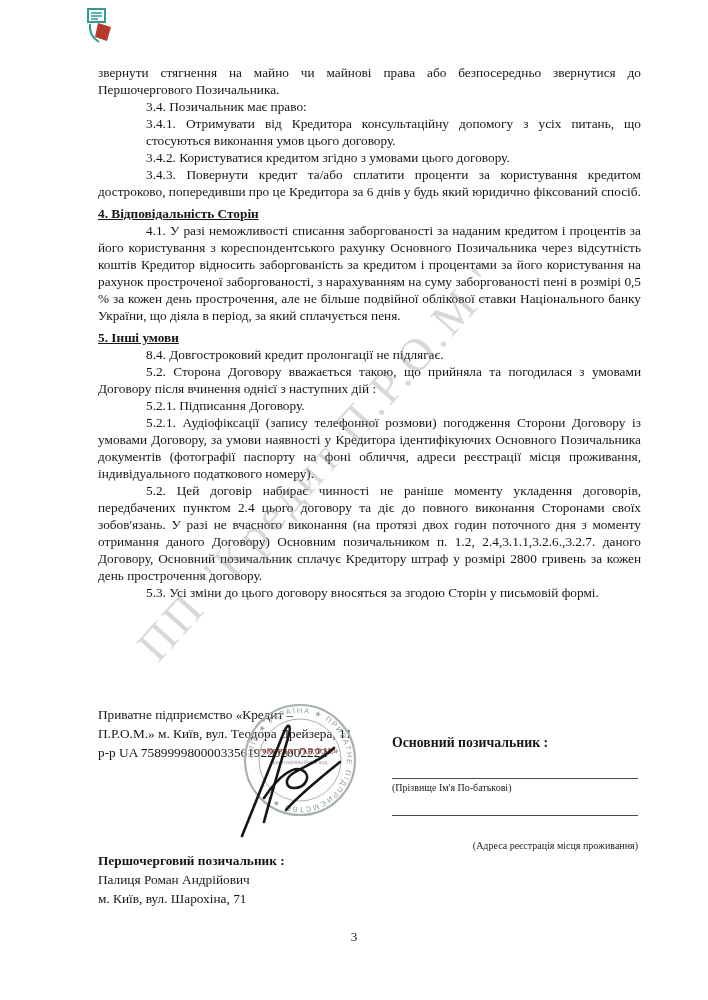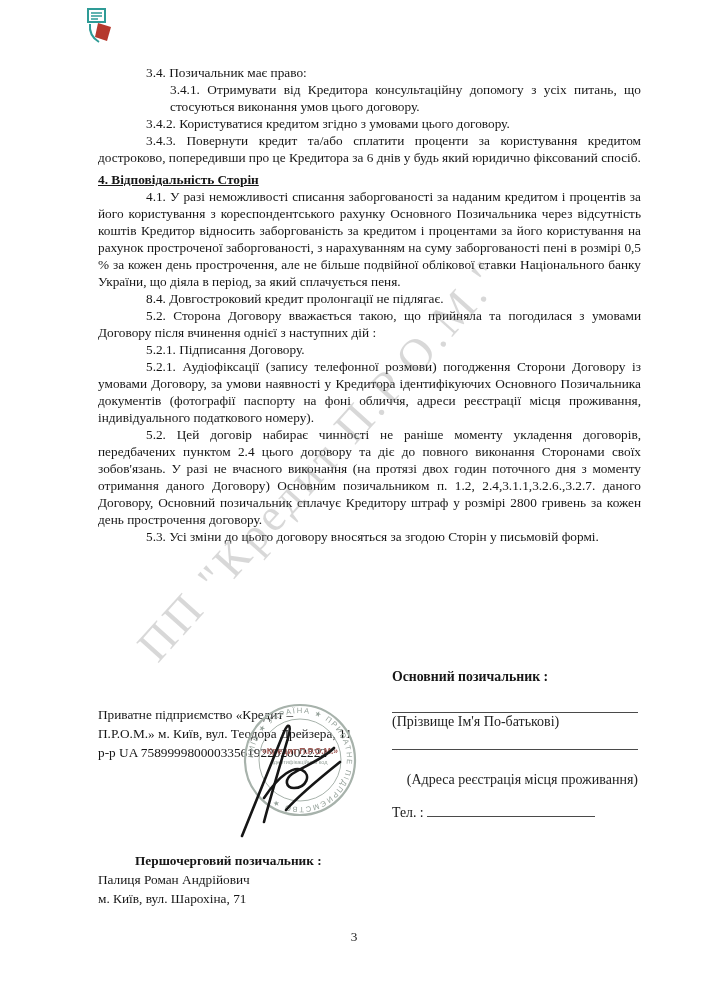--- a/index.html
+++ b/index.html
@@ -13,42 +13,42 @@
   }
   html,body{margin:0;padding:0;background:#ffffff;}
   .page{
     position:relative;width:708px;height:1000px;background:#fff;overflow:hidden;
     font-family:"Liberation Serif","DejaVu Serif",serif;
     font-size:13.3px;line-height:17px;color:var(--color-ink);
   }
   .content{position:absolute;left:98px;top:64px;width:543px;text-align:justify;}
   .content p{margin:0;text-indent:48px;}
   .content p.flush{text-indent:0;}
-  .content p.hang{text-indent:0;margin-left:72px;}
+  .content p.hang{text-indent:0;margin-left:48px;}
   .sec-head{font-weight:bold;text-decoration:underline;text-indent:0 !important;margin-top:5px !important;}
   .center-head{font-weight:bold;text-align:center;text-indent:0 !important;margin-top:2px !important;}
   .watermark{
     position:absolute;left:140px;top:648px;transform:rotate(-48deg);transform-origin:0 0;
     font-size:46px;letter-spacing:4px;white-space:nowrap;color:var(--color-watermark);
     opacity:.33;pointer-events:none;font-family:"Liberation Serif",serif;
   }
   .creditor{position:absolute;left:98px;top:705px;width:300px;line-height:19px;}
   .creditor .label{font-weight:bold;}
-  .borrower{position:absolute;left:392px;top:668px;width:246px;line-height:17px;}
+  .borrower{position:absolute;left:392px;top:734px;width:246px;line-height:17px;}
   .borrower .label{font-weight:bold;font-size:13.8px;}
   .sig-line{border-bottom:1.2px solid #4a4a4a;height:0;}
   .line1{margin-top:27px;}
   .line2{margin-top:21px;}
-  .caption{font-size:14px;line-height:12px;color:#222;}
+  .caption{font-size:10px;line-height:12px;color:#222;}
   .cap1{margin-top:3px;}
   .cap2{margin-top:24px;text-align:right;}
   .tel-row{margin-top:17px;font-size:13.8px;}
   .tel-line{display:inline-block;width:168px;border-bottom:1.2px solid #4a4a4a;height:13px;vertical-align:baseline;}
   .first-borrower{position:absolute;left:98px;top:851px;width:300px;line-height:19px;}
-  .first-borrower .label{font-weight:bold;margin-left:37px;}
+  .first-borrower .label{font-weight:bold;}
   .page-number{position:absolute;left:0;right:0;top:928px;text-align:center;}
   .stamp-wrap{position:absolute;left:228px;top:688px;width:150px;height:160px;pointer-events:none;}
   .stamp-circle{fill:none;stroke:var(--color-stamp);}
   .stamp-rim-text{font-size:7.6px;letter-spacing:1.6px;fill:var(--color-stamp_text);font-family:"Liberation Sans",sans-serif;}
   .stamp-name{font-size:8.6px;font-weight:bold;fill:var(--color-stamp_name);font-family:"Liberation Sans",sans-serif;}
   .stamp-sub{font-size:5.6px;fill:var(--color-stamp_text);font-family:"Liberation Sans",sans-serif;}
   .signature-path{fill:none;stroke:#161616;stroke-width:2.6;stroke-linecap:round;stroke-linejoin:round;}
   .corner-emblem{position:absolute;left:85px;top:7px;width:30px;height:38px;}
 </style>
 </head>
@@ -57,26 +57,28 @@
 <div class="page">
 
   <svg class="corner-emblem" viewBox="0 0 30 38">
     <rect x="3" y="2" width="17" height="13" fill="none" stroke="var(--color-emblem_teal)" stroke-width="2"></rect>
     <path d="M6 6 h11 M6 9 h11 M6 12 h7" stroke="var(--color-emblem_teal)" stroke-width="1.4" fill="none"></path>
     <path d="M13 16 l13 4 -4 14 -12 -4 z" fill="var(--color-emblem_red)"></path>
     <path d="M5 17 c-1 9 4 15 9 18" stroke="var(--color-emblem_teal)" stroke-width="2" fill="none"></path>
   </svg>
 
   <div class="content">
+    <p class="flush">звернути стягнення на майно чи майнові права або безпосередньо звернутися до Першочергового Позичальника.</p>
     <p>3.4. Позичальник має право:</p>
     <p class="hang">3.4.1. Отримувати від Кредитора консультаційну допомогу з усіх питань, що стосуються виконання умов цього договору.</p>
     <p>3.4.2. Користуватися кредитом згідно з умовами цього договору.</p>
     <p>3.4.3. Повернути кредит та/або сплатити проценти за користування кредитом достроково, попередивши про це Кредитора за 6 днів у будь який юридично фіксований спосіб.</p>
     <p class="sec-head">4. Відповідальність Сторін</p>
     <p>4.1. У разі неможливості списання заборгованості за наданим кредитом і процентів за його користування з кореспондентського рахунку Основного Позичальника через відсутність коштів Кредитор відносить заборгованість за кредитом і процентами за його користування на рахунок простроченої заборгованості, з нарахуванням на суму заборгованості пені в розмірі 0,5 % за кожен день прострочення, але не більше подвійної облікової ставки Національного банку України, що діяла в період, за який сплачується пеня.</p>
+    <p class="sec-head">5. Інші умови</p>
     <p>8.4. Довгостроковий кредит пролонгації не підлягає.</p>
     <p>5.2. Сторона Договору вважається такою, що прийняла та погодилася з умовами Договору після вчинення однієї з наступних дій :</p>
     <p>5.2.1. Підписання Договору.</p>
     <p>5.2.1. Аудіофіксації (запису телефонної розмови) погодження Сторони Договору із умовами Договору, за умови наявності у Кредитора ідентифікуючих Основного Позичальника документів (фотографії паспорту на фоні обличчя, адреси реєстрації місця проживання, індивідуального податкового номеру).</p>
     <p>5.2. Цей договір набирає чинності не раніше моменту укладення договорів, передбачених пунктом 2.4 цього договору та діє до повного виконання Сторонами своїх зобов'язань. У разі не вчасного виконання (на протязі двох годин поточного дня з моменту отримання даного Договору) Основним позичальником п. 1.2, 2.4,3.1.1,3.2.6.,3.2.7. даного Договору, Основний позичальник сплачує Кредитору штраф у розмірі 2800 гривень за кожен день прострочення договору.</p>
     <p>5.3. Усі зміни до цього договору вносяться за згодою Сторін у письмовій формі.</p>
   </div>
 
   <div class="creditor">
     <div>Приватне підприємство «Кредит –</div>
@@ -101,24 +103,20 @@
       <path class="signature-path" d="M 58 122 C 72 106 92 90 112 74"></path>
     </g>
   </svg>
 
   <div class="borrower">
     <div class="label">Основний позичальник :</div>
     <div class="sig-line line1"></div>
     <div class="caption cap1">(Прізвище Ім'я По-батькові)</div>
     <div class="sig-line line2"></div>
     <div class="caption cap2">(Адреса реєстрація місця проживання)</div>
-    <div class="tel-row">
-      <span>Тел. :</span>
-      <span class="tel-line"></span>
-    </div>
   </div>
 
   <div class="first-borrower">
     <div class="label">Першочерговий позичальник :</div>
     <div>Палиця Роман Андрійович</div>
     <div>м. Київ, вул. Шарохіна, 71</div>
   </div>
 
   <div class="watermark">ПП "Кредит П.Р.О.М."</div>
 

